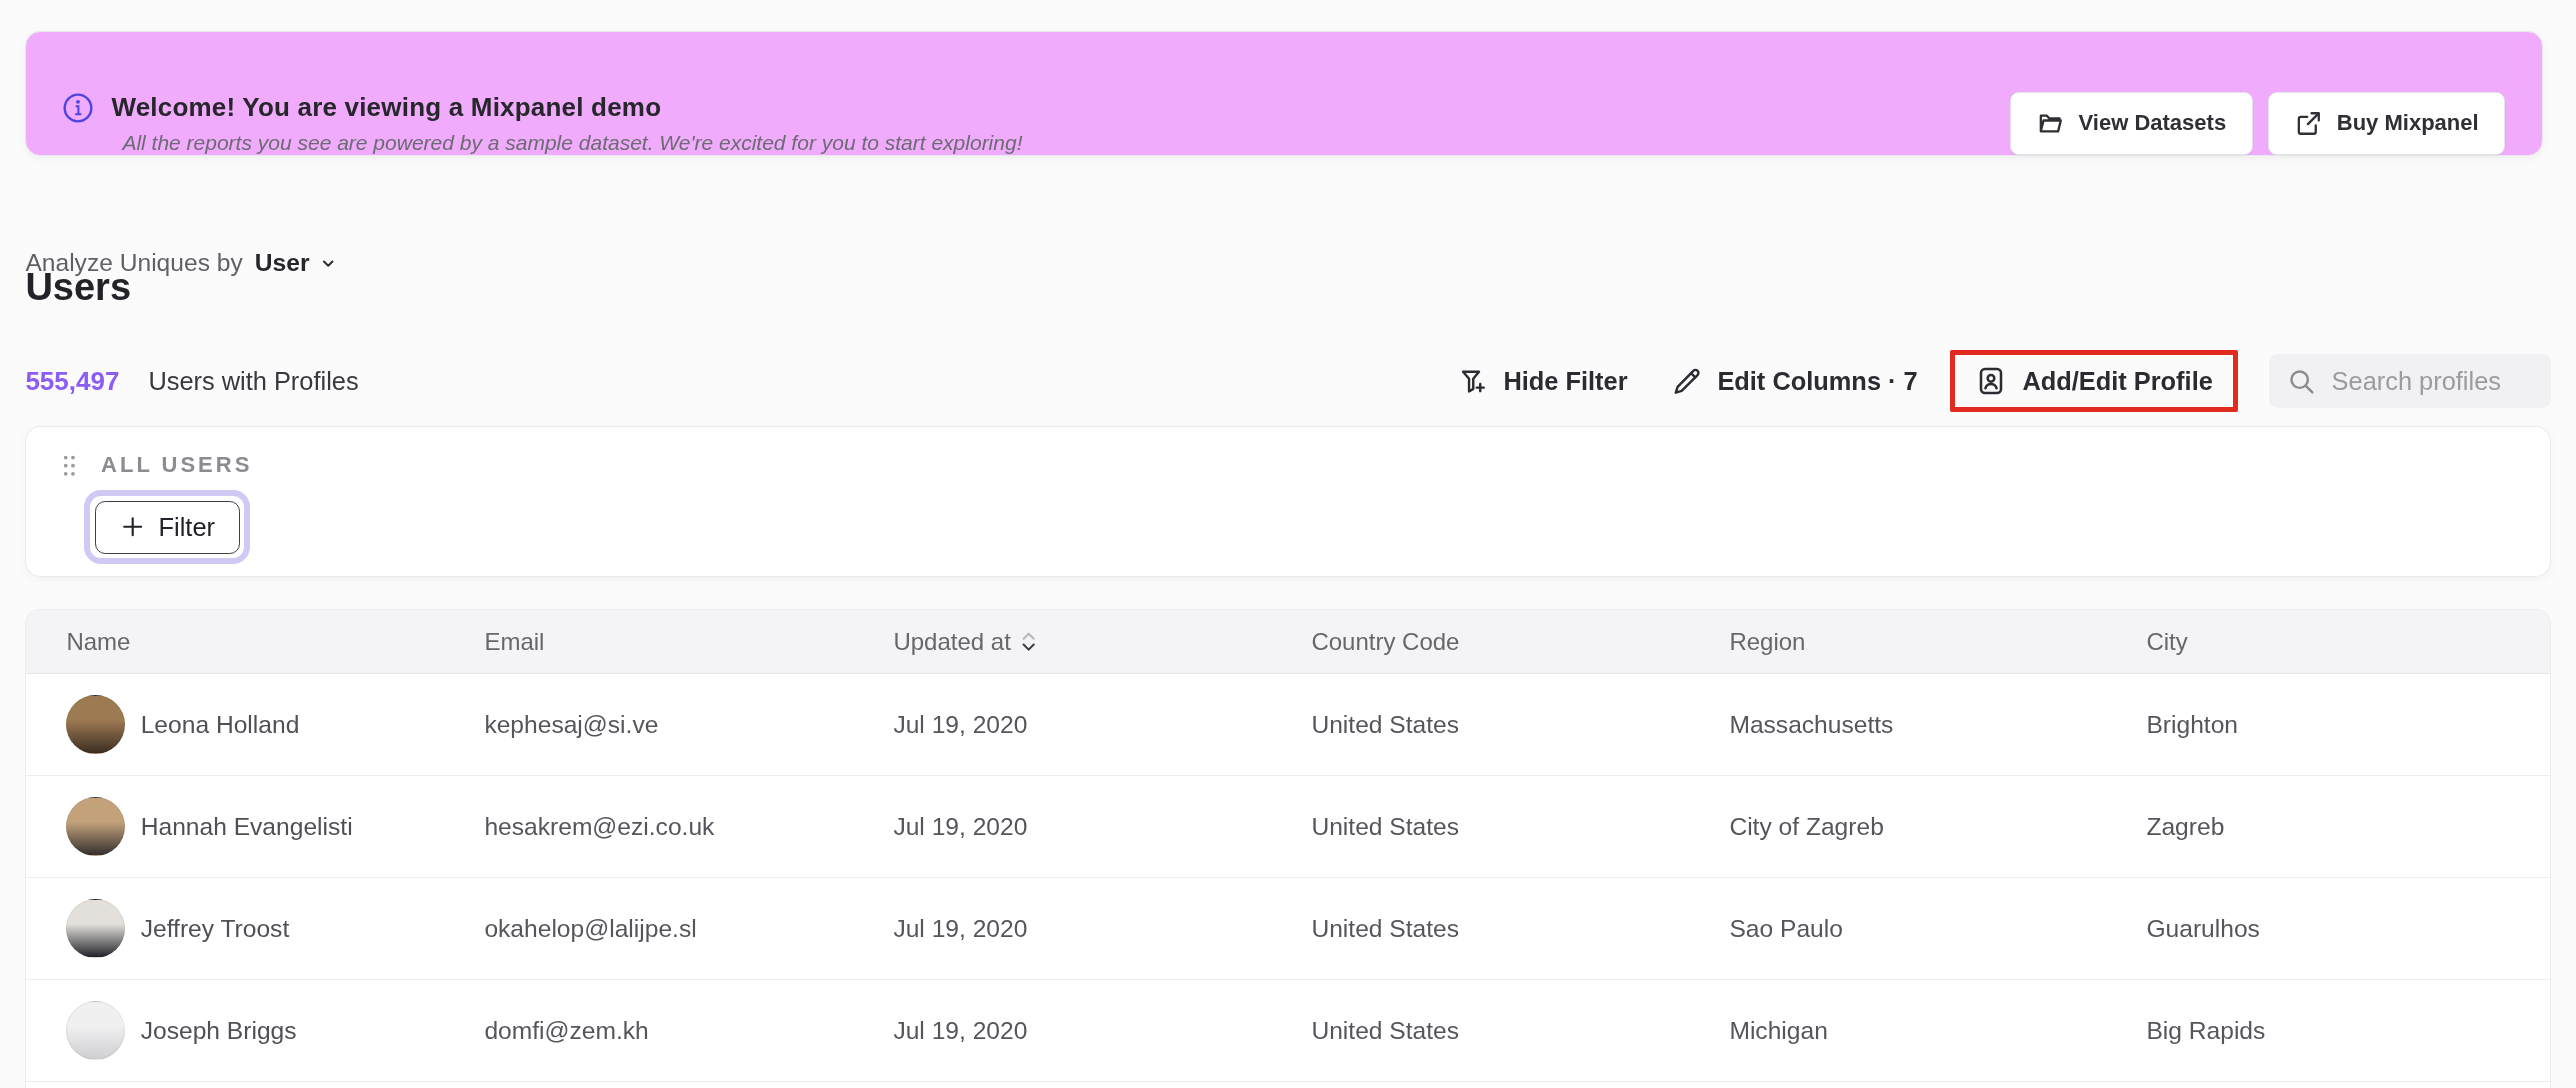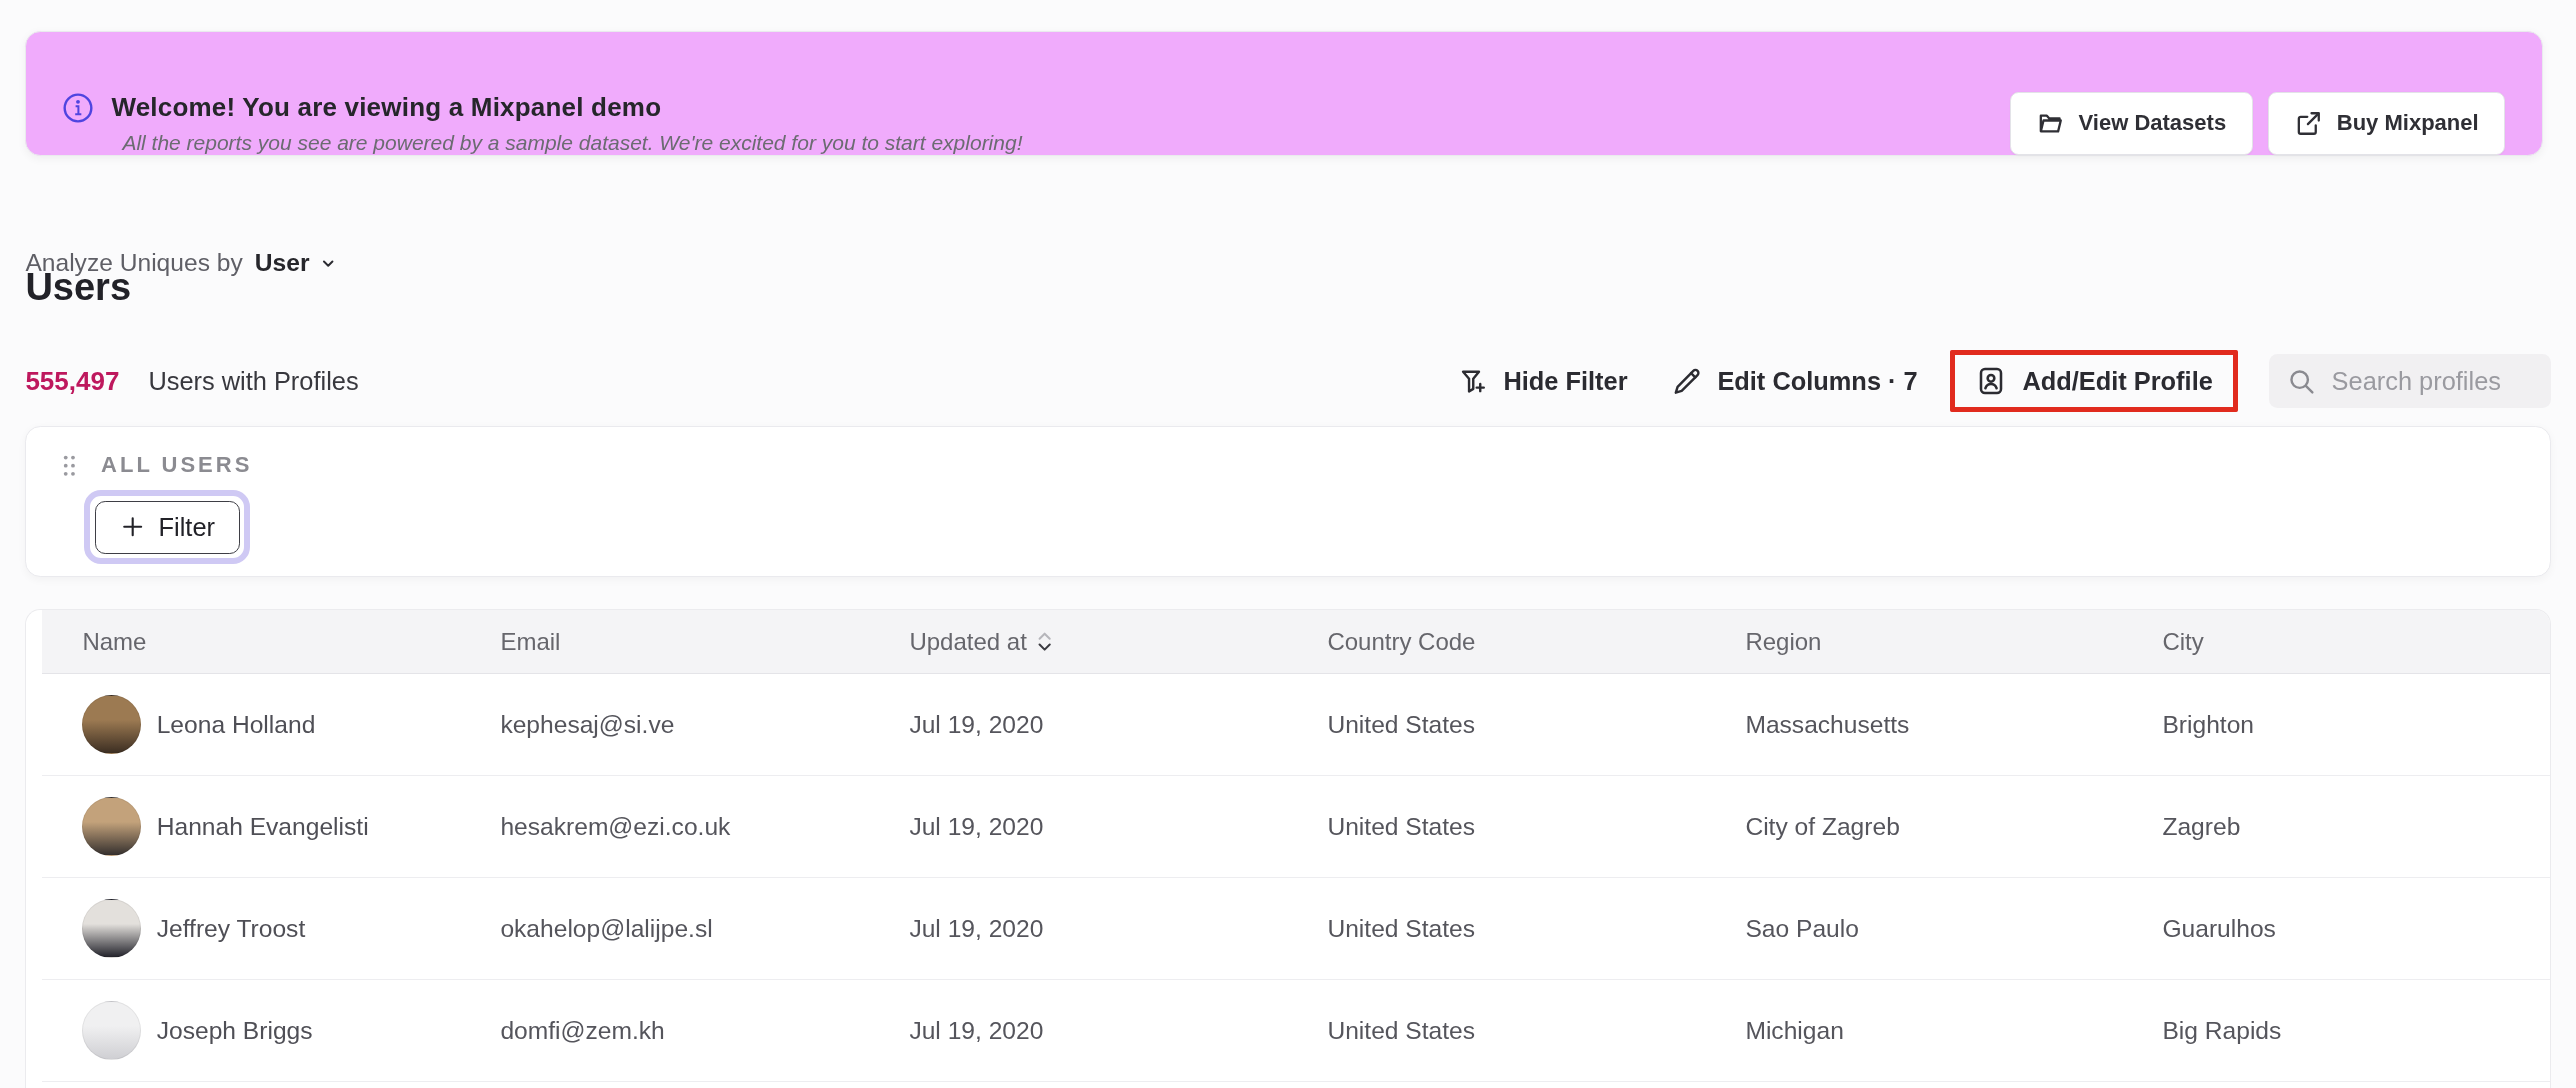--- a/index.html
+++ b/index.html
@@ -39,21 +39,21 @@
   }
   .analyze-value { display: flex; align-items: center; gap: 8.5px; margin-left: 12px;
     font-weight: 700; color: #26262b; cursor: pointer; }
   .page-title { position: absolute; left: 25.4px; top: 266px; font-size: 38px; font-weight: 700; color: #222228; }
 
   
   .summary-row {
     position: absolute; left: 25.4px; right: 25.4px; top: 346px; height: 70px;
     display: flex; align-items: center;
   }
-  .profiles-count { font-size: 26px; font-weight: 700; color: #be185d; }
+  .profiles-count { font-size: 26px; font-weight: 700; color: #8b5cf6; }
   .profiles-label { margin-left: 29px; font-size: 25.4px; color: #38383e; }
   .toolbar { margin-left: auto; display: flex; align-items: center; gap: 44px; }
   .tool-item { display: flex; align-items: center; gap: 15.3px; font-size: 25.4px; font-weight: 600; color: #2b2b31; cursor: pointer; background: none; border: none; font-family: inherit; }
   .annotation-box { border: 5.1px solid #e12b1e; padding: 10.2px 20.4px; border-radius: 1.7px; margin: 0 -13.6px 0 -12px; }
   .search-box {
     width: 282px; height: 54px; background: #f1f0f2; border-radius: 8.5px;
     display: flex; align-items: center; padding: 0 18.7px; gap: 15.3px;
   }
   .search-box input {
     border: none; background: transparent; outline: none; width: 100%;
@@ -76,21 +76,21 @@
   .filter-btn {
     display: flex; align-items: center; gap: 13.6px; height: 53px; padding: 0 24px;
     background: #fff; border: 1.7px solid #3e3e45; border-radius: 10.2px;
     font-family: inherit; font-size: 25.4px; font-weight: 500; color: #222228; cursor: pointer;
   }
 
   
   .table-card {
     position: absolute; left: 25.4px; right: 25.4px; top: 609px; height: 480px;
     background: #fff; border: 0.8px solid #ebebee; border-bottom: none;
-    border-radius: 15.3px 15.3px 0 0; overflow: hidden; padding-left: 16px;
+    border-radius: 15.3px 15.3px 0 0; overflow: hidden;
   }
   .grid-row {
     display: grid; grid-template-columns: 418px 409px 418px 418px 417px 1fr;
     padding-left: 40px; align-items: center;
   }
   .thead { height: 64px; background: #f4f4f6; border-bottom: 0.8px solid #e4e4e8; }
   .th { display: flex; align-items: center; gap: 10.2px; font-size: 24px; color: #66666c; cursor: pointer; }
   .trow { height: 102px; border-bottom: 0.8px solid #ededf0; font-size: 24.6px; color: #55555c; cursor: pointer; background: #fff; }
   .name-cell { display: flex; align-items: center; gap: 15.3px; color: #4f4f56; }
   .avatar { width: 59px; height: 59px; border-radius: 50%; flex: none; border: 0.8px solid rgba(0,0,0,.06); }

